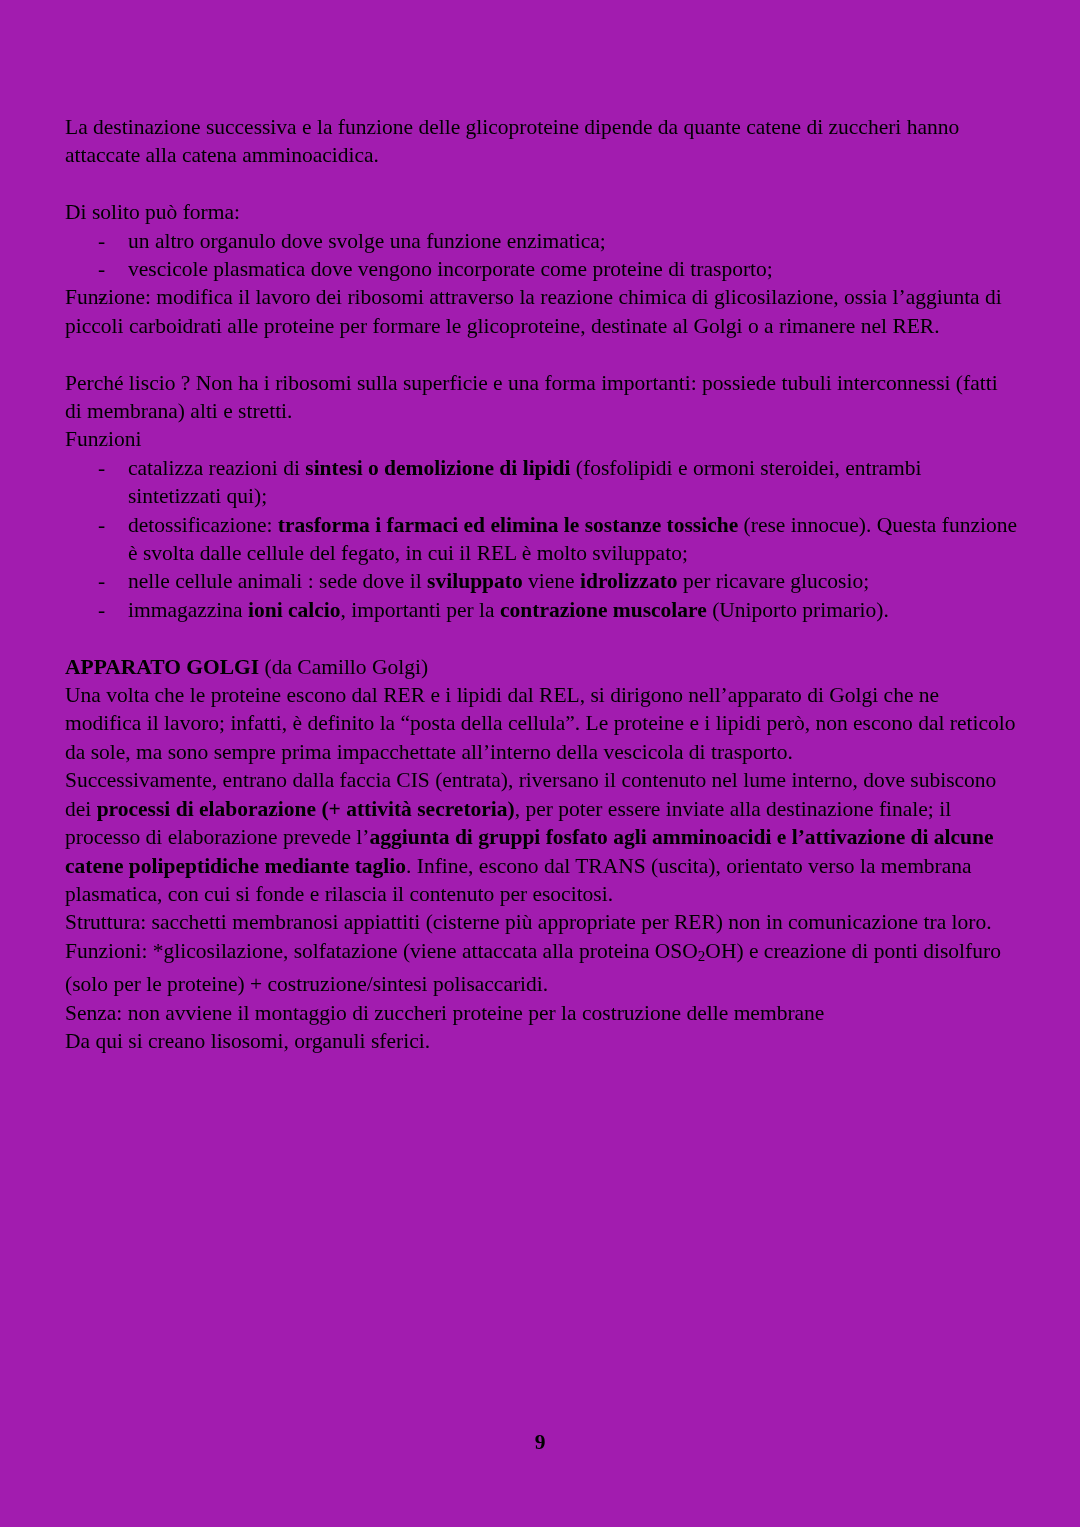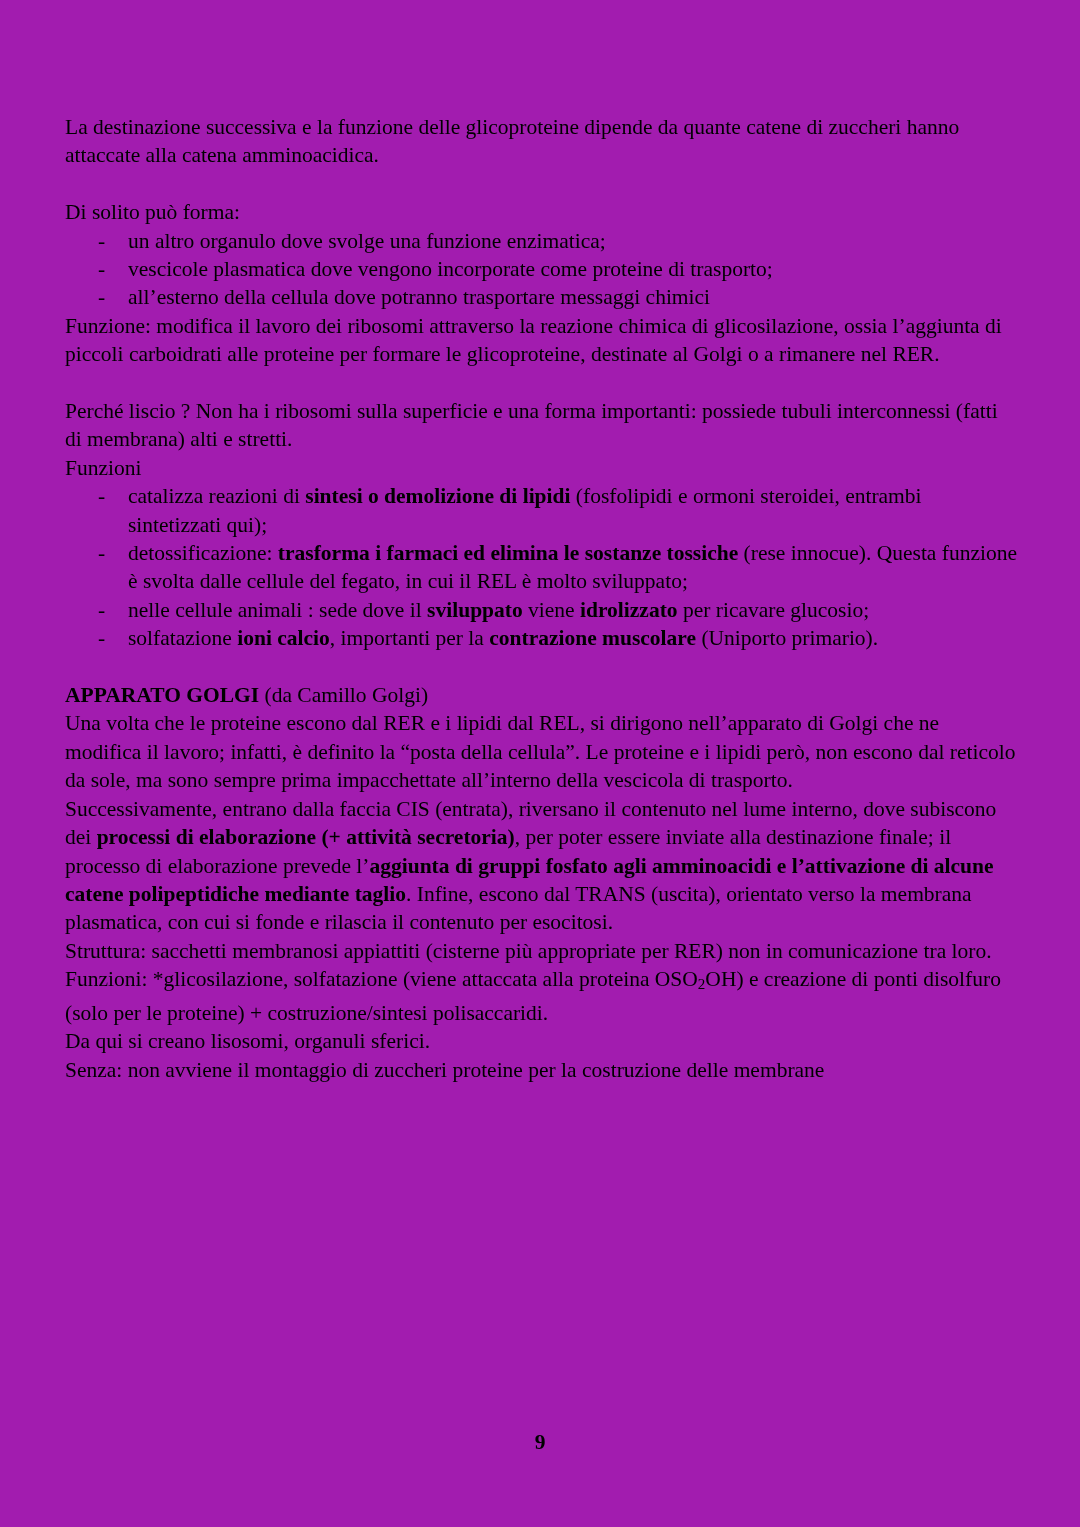--- a/index.html
+++ b/index.html
@@ -80,35 +80,35 @@
 <body>
 
 <div class="page">
   <div class="content" id="body-root">
       <p class="para"><span>La destinazione successiva e la funzione delle glicoproteine dipende da quante catene di zuccheri hanno attaccate alla catena amminoacidica.</span></p>
       <div class="spacer"></div>
       <p class="para"><span>Di solito può forma:</span></p>
       <ul class="bullets">
         <li><span class="dash">-</span><span><span>un altro organulo dove svolge una funzione enzimatica;</span></span></li>
         <li><span class="dash">-</span><span><span>vescicole plasmatica dove vengono incorporate come proteine di trasporto;</span></span></li>
-        <li><span class="dash">-</span><span><span>all’esterno della cellula dove potranno trasportare messaggi chimici</span></span></li>
+        <li><span class="dash">-</span></li>
       </ul>
       <p class="para"><span>Funzione: modifica il lavoro dei ribosomi attraverso la reazione chimica di glicosilazione, ossia l’aggiunta di piccoli carboidrati alle proteine per formare le glicoproteine, destinate al Golgi o a rimanere nel RER.</span></p>
       <div class="spacer"></div>
       <p class="para"><span>Perché liscio ? Non ha i ribosomi sulla superficie e una forma importanti: possiede tubuli interconnessi (fatti di membrana) alti e stretti.</span></p>
       <p class="para"><span>Funzioni</span></p>
       <ul class="bullets">
         <li><span class="dash">-</span><span><span>catalizza reazioni di </span><b>sintesi o demolizione di lipidi</b><span> (fosfolipidi e ormoni steroidei, entrambi sintetizzati qui);</span></span></li>
         <li><span class="dash">-</span><span><span>detossificazione: </span><b>trasforma i farmaci ed elimina le sostanze tossiche</b><span> (rese innocue). Questa funzione è svolta dalle cellule del fegato, in cui il REL è molto sviluppato;</span></span></li>
         <li><span class="dash">-</span><span><span>nelle cellule animali : sede dove il </span><b>sviluppato</b><span> viene </span><b>idrolizzato</b><span> per ricavare glucosio;</span></span></li>
-        <li><span class="dash">-</span><span><span>solfatazione </span><b>ioni calcio</b><span>, importanti per la </span><b>contrazione muscolare</b><span> (Uniporto primario).</span></span></li>
+        <li><span class="dash">-</span><span><span>immagazzina </span><b>ioni calcio</b><span>, importanti per la </span><b>contrazione muscolare</b><span> (Uniporto primario).</span></span></li>
       </ul>
       <div class="spacer"></div>
       <p class="para"><b>APPARATO GOLGI</b><span> (da Camillo Golgi)</span></p>
       <p class="para"><span>Una volta che le proteine escono dal RER e i lipidi dal REL, si dirigono nell’apparato di Golgi che ne modifica il lavoro; infatti, è definito la “posta della cellula”. Le proteine e i lipidi però, non escono dal reticolo da sole, ma sono sempre prima impacchettate all’interno della vescicola di trasporto.</span></p>
       <p class="para"><span>Successivamente, entrano dalla faccia CIS (entrata), riversano il contenuto nel lume interno, dove subiscono dei </span><b>processi di elaborazione (+ attività secretoria)</b><span>, per poter essere inviate alla destinazione finale; il processo di elaborazione prevede l’</span><b>aggiunta di gruppi fosfato agli amminoacidi e l’attivazione di alcune catene polipeptidiche mediante taglio</b><span>. Infine, escono dal TRANS (uscita), orientato verso la membrana plasmatica, con cui si fonde e rilascia il contenuto per esocitosi.</span></p>
       <p class="para"><span>Struttura: sacchetti membranosi appiattiti (cisterne più appropriate per RER) non in comunicazione tra loro.</span></p>
       <p class="para"><span>Funzioni: *glicosilazione, solfatazione (viene attaccata alla proteina OSO</span><sub>2</sub><span>OH) e creazione di ponti disolfuro (solo per le proteine) + costruzione/sintesi polisaccaridi.</span></p>
+      <p class="para"><span>Senza: non avviene il montaggio di zuccheri proteine per la costruzione delle membrane</span></p>
       <p class="para"><span>Da qui si creano lisosomi, organuli sferici.</span></p>
-      <p class="para"><span>Senza: non avviene il montaggio di zuccheri proteine per la costruzione delle membrane</span></p>
     </div>
   <div class="pageno">9</div>
 </div>
 
 </body></html>

